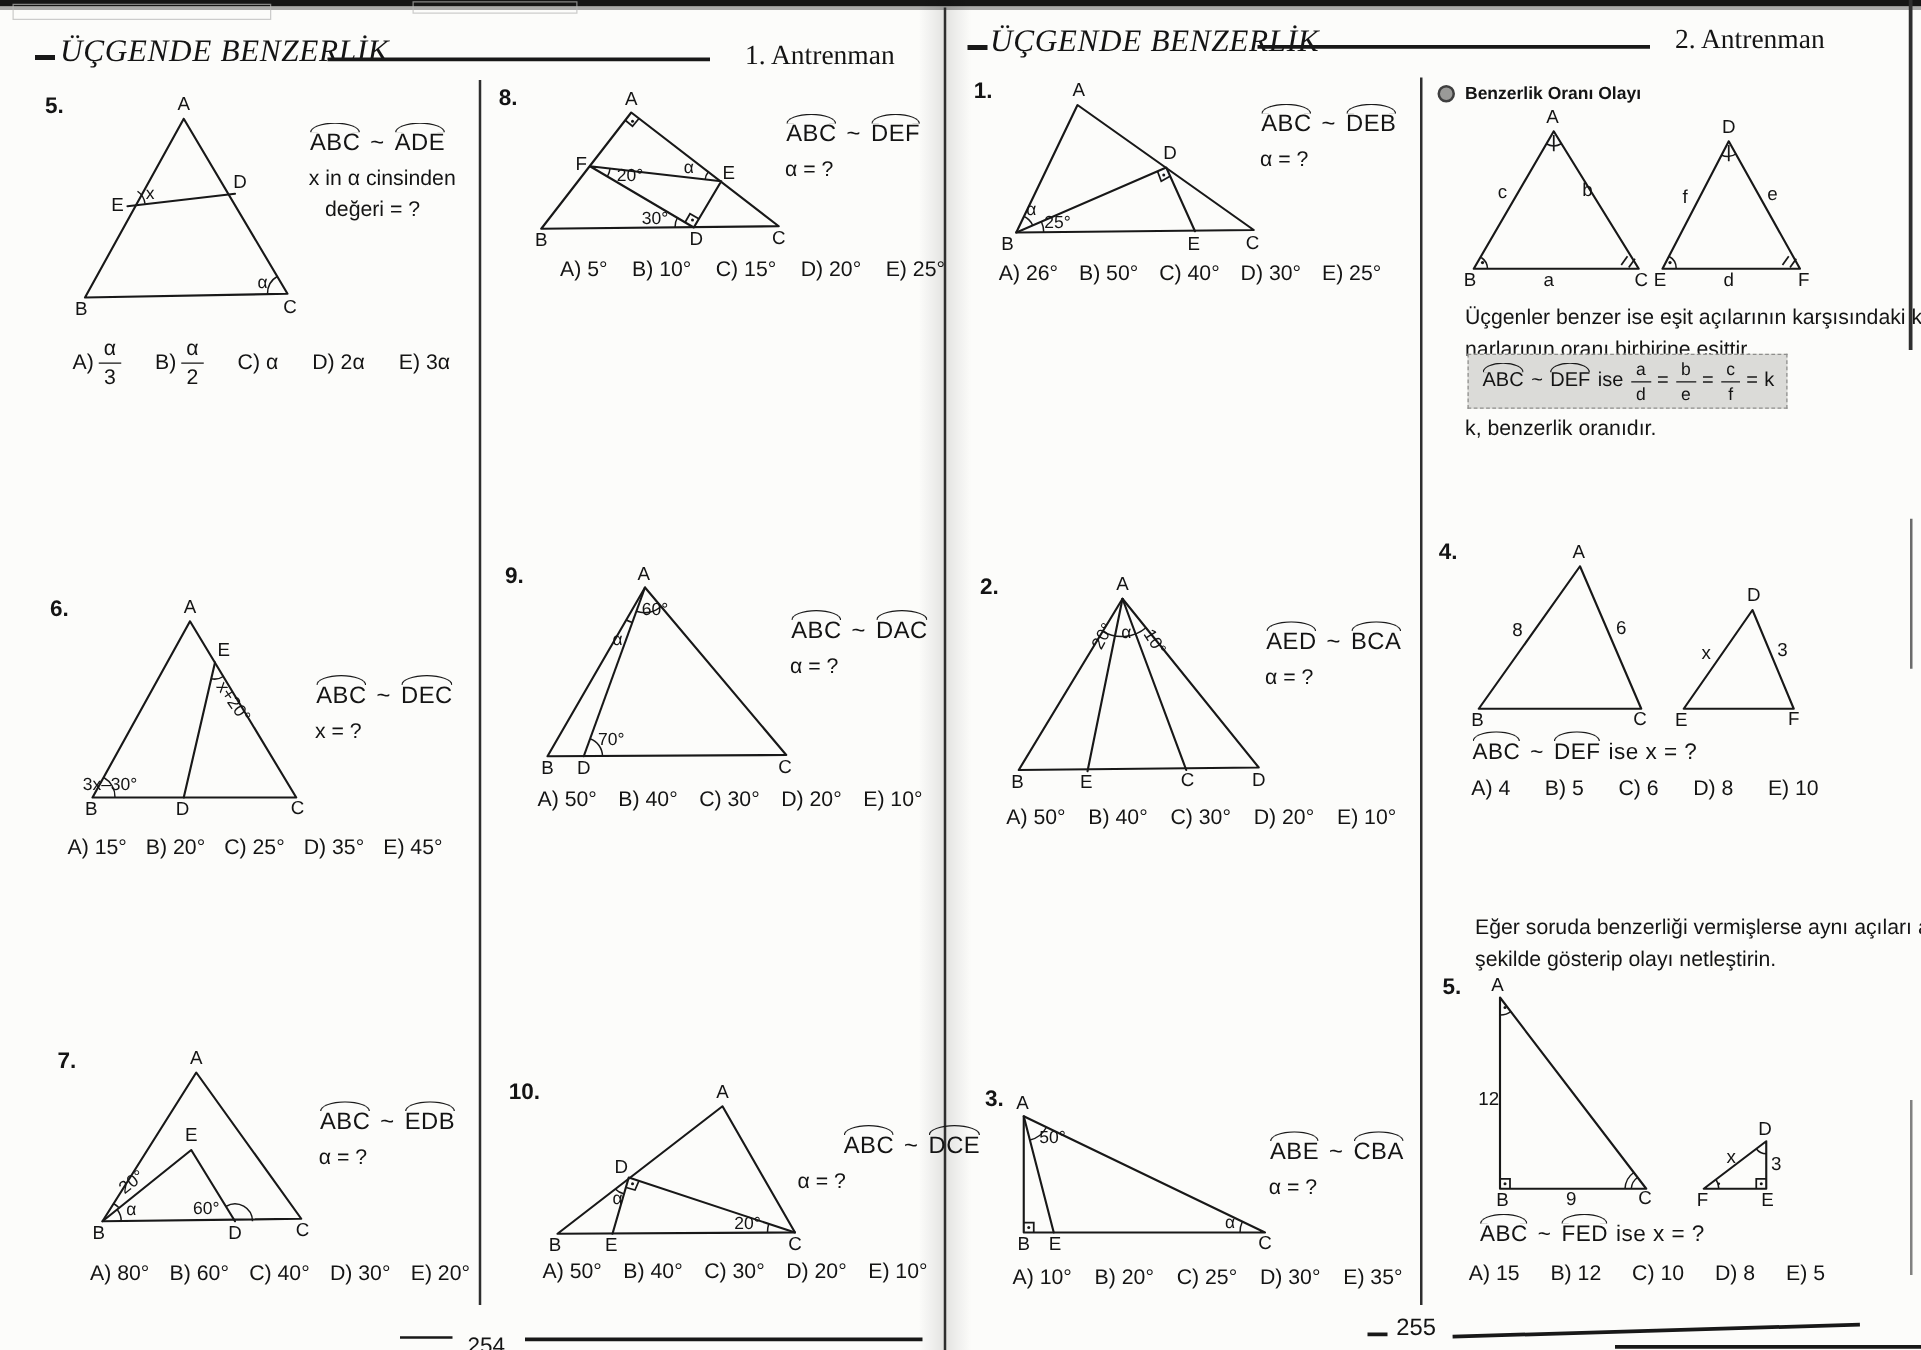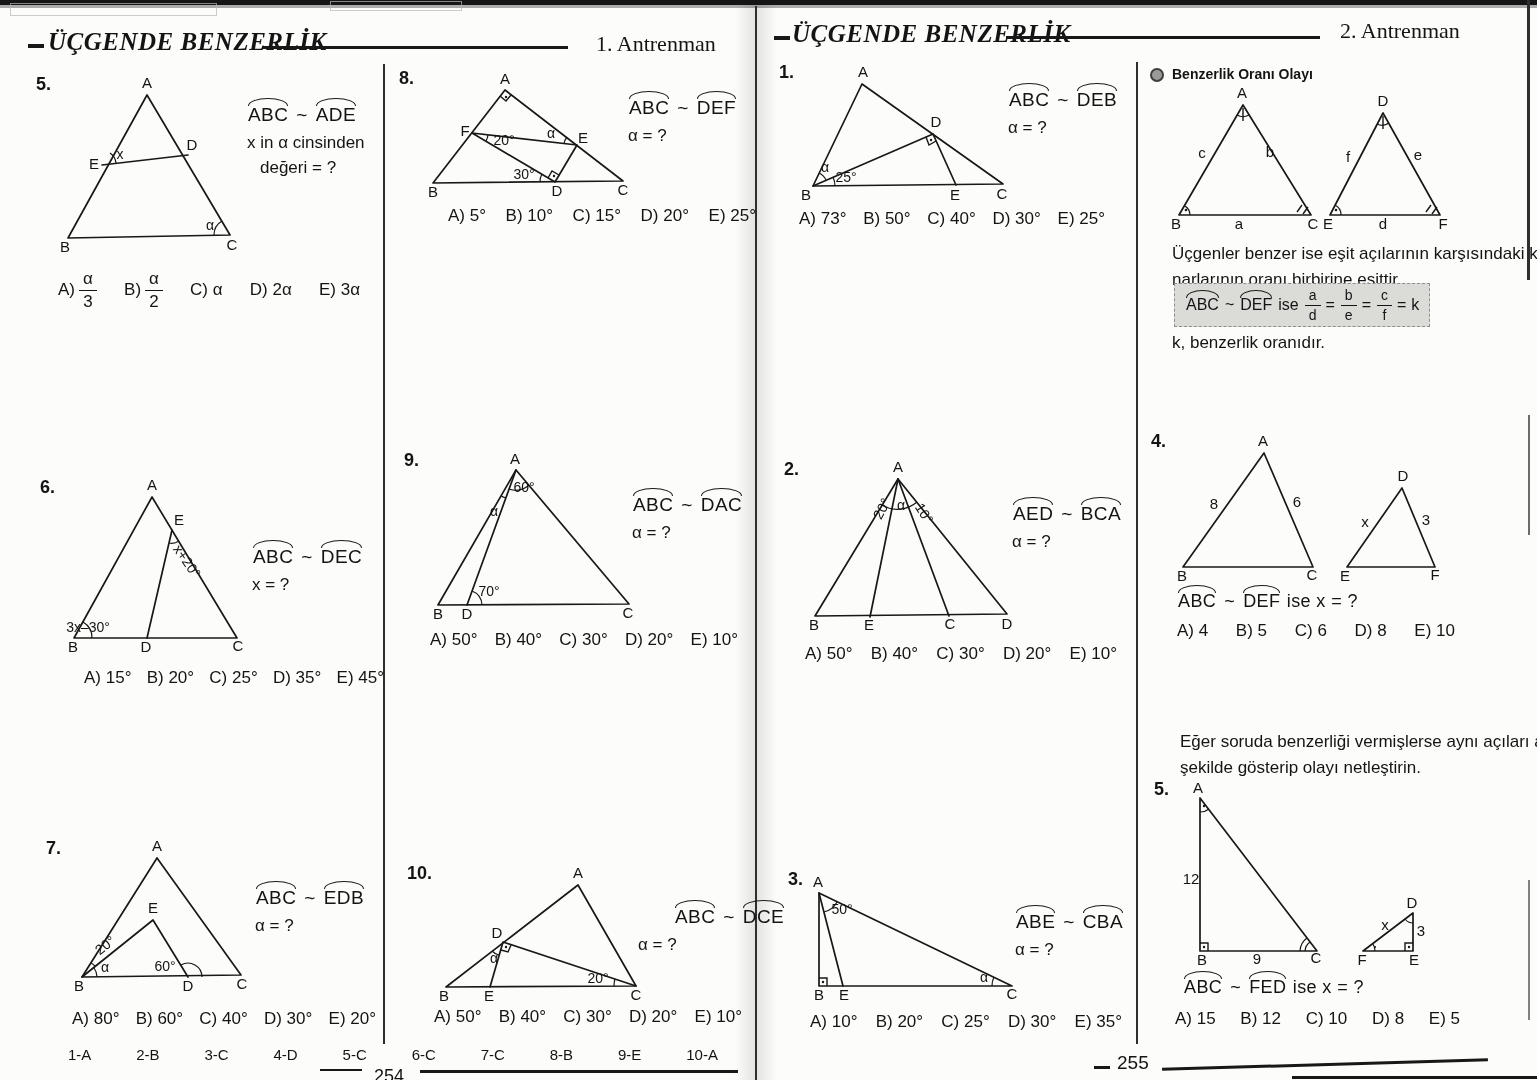--- a/index.html
+++ b/index.html
@@ -21,21 +21,21 @@
   .frac .fn{padding:0 4px 2px;border-bottom:1.6px solid #141414}
   .frac .fd{padding-top:2px}
   svg.diag{position:absolute;overflow:visible}
   svg .ln{fill:none;stroke:#181818;stroke-width:1.7;stroke-linejoin:round;stroke-linecap:round}
   svg .arc{fill:none;stroke:#181818;stroke-width:1.2}
   svg .mk{fill:none;stroke:#181818;stroke-width:1.4}
   svg text{font-family:"Liberation Sans",sans-serif;font-size:15px;fill:#141414;text-anchor:middle}
   svg text.ang{font-size:14px}
   .rule{position:absolute;background:#181818}
   .vline{position:absolute;background:#2e2e2e}
-  .title{position:absolute;font-family:"Liberation Serif",serif;font-style:italic;font-weight:bold;
+  .title{position:absolute;font-family:"Liberation Serif",serif;font-style:italic;font-weight:normal;
          font-size:25px;letter-spacing:.5px;white-space:nowrap}
   .session{position:absolute;font-family:"Liberation Serif",serif;font-size:22px;white-space:nowrap}
   .sbullet{position:absolute;width:14px;height:14px;border-radius:50%;background:#9a9a98;
            border:2.5px solid #3f3f3f;box-sizing:border-box}
   .stitle{position:absolute;font-size:14px;font-weight:bold;white-space:nowrap}
   .note{position:absolute;font-size:17px;white-space:nowrap}
   .fbox{position:absolute;background:#dbdbd8;border:1px dashed #8e8e8c;display:flex;
         align-items:center;gap:5px;padding:4px 10px;font-size:16px;white-space:nowrap}
   .fbox .frac{font-size:14px;margin-left:1px}
   .pageno{position:absolute;font-size:18px;white-space:nowrap}
@@ -107,21 +107,21 @@
     <text x="18" y="170">B</text>
     <text x="91" y="170">D</text>
     <text x="183" y="169">C</text>
     <text x="128" y="82" class="ang" transform="rotate(55 128 82)">x+20°</text>
     <text x="33" y="150" text-anchor="start" class="ang">3x–30°</text>
   </svg>
   <div class="sim" style="left:252px;top:546px">
     <span class="hat">ABC</span><span class="tld">~</span><span class="hat">DEC</span>
   </div>
   <div class="q" style="left:252px;top:575px">x = ?</div>
-  <div class="row" style="left:84px;top:668px;width:300px">
+  <div class="row" style="left:54px;top:668px;width:300px">
     <span>A) 15°</span>
     <span>B) 20°</span>
     <span>C) 25°</span>
     <span>D) 35°</span>
     <span>E) 45°</span>
   </div>
 
   <div class="pnum" style="left:46px;top:838px">7.</div>
   <svg class="diag" style="left:60px;top:845px" width="260" height="160" viewBox="0 0 260 160">
     <path class="ln" d="M97,13 L22,132 L181,130 Z"></path>
@@ -231,32 +231,20 @@
   </div>
   <div class="q" style="left:638px;top:935px">α = ?</div>
   <div class="row" style="left:434px;top:1007px;width:308px">
     <span>A) 50°</span>
     <span>B) 40°</span>
     <span>C) 30°</span>
     <span>D) 20°</span>
     <span>E) 10°</span>
   </div>
 
-  <div class="keyrow" style="left:68px;top:1046px;width:650px">
-    <span>1-A</span>
-    <span>2-B</span>
-    <span>3-C</span>
-    <span>4-D</span>
-    <span>5-C</span>
-    <span>6-C</span>
-    <span>7-C</span>
-    <span>8-B</span>
-    <span>9-E</span>
-    <span>10-A</span>
-  </div>
   <div class="rule" style="left:320px;top:1069px;width:42px;height:2px"></div>
   <div class="pageno" style="left:374px;top:1066px">254</div>
   <div class="rule" style="left:420px;top:1070px;width:318px;height:3px"></div>
 
   <div class="rule" style="left:774px;top:36px;width:16px;height:4px"></div>
   <div class="title" style="left:792px;top:20px">ÜÇGENDE BENZERLİK</div>
   <div class="rule" style="left:1006px;top:36px;width:314px;height:3px"></div>
   <div class="session" style="left:1340px;top:18px">2. Antrenman</div>
   <div class="vline" style="left:1136px;top:62px;width:2px;height:982px"></div>
 
@@ -274,21 +262,21 @@
     <text x="141" y="59">D</text>
     <text x="160" y="132">E</text>
     <text x="30" y="104" class="ang">α</text>
     <text x="51" y="114" class="ang">25°</text>
   </svg>
   <div class="sim" style="left:1008px;top:89px">
     <span class="hat">ABC</span><span class="tld">~</span><span class="hat">DEB</span>
   </div>
   <div class="q" style="left:1008px;top:118px">α = ?</div>
   <div class="row" style="left:799px;top:209px;width:306px">
-    <span>A) 73°</span>
+    <span>A) 26°</span>
     <span>B) 50°</span>
     <span>C) 40°</span>
     <span>D) 30°</span>
     <span>E) 25°</span>
   </div>
 
   <div class="pnum" style="left:784px;top:459px">2.</div>
   <svg class="diag" style="left:800px;top:462px" width="230" height="170" viewBox="0 0 230 170">
     <path class="ln" d="M98,17 L15,154 L207,152 Z"></path>
     <path class="ln" d="M98,17 L70,155"></path>

